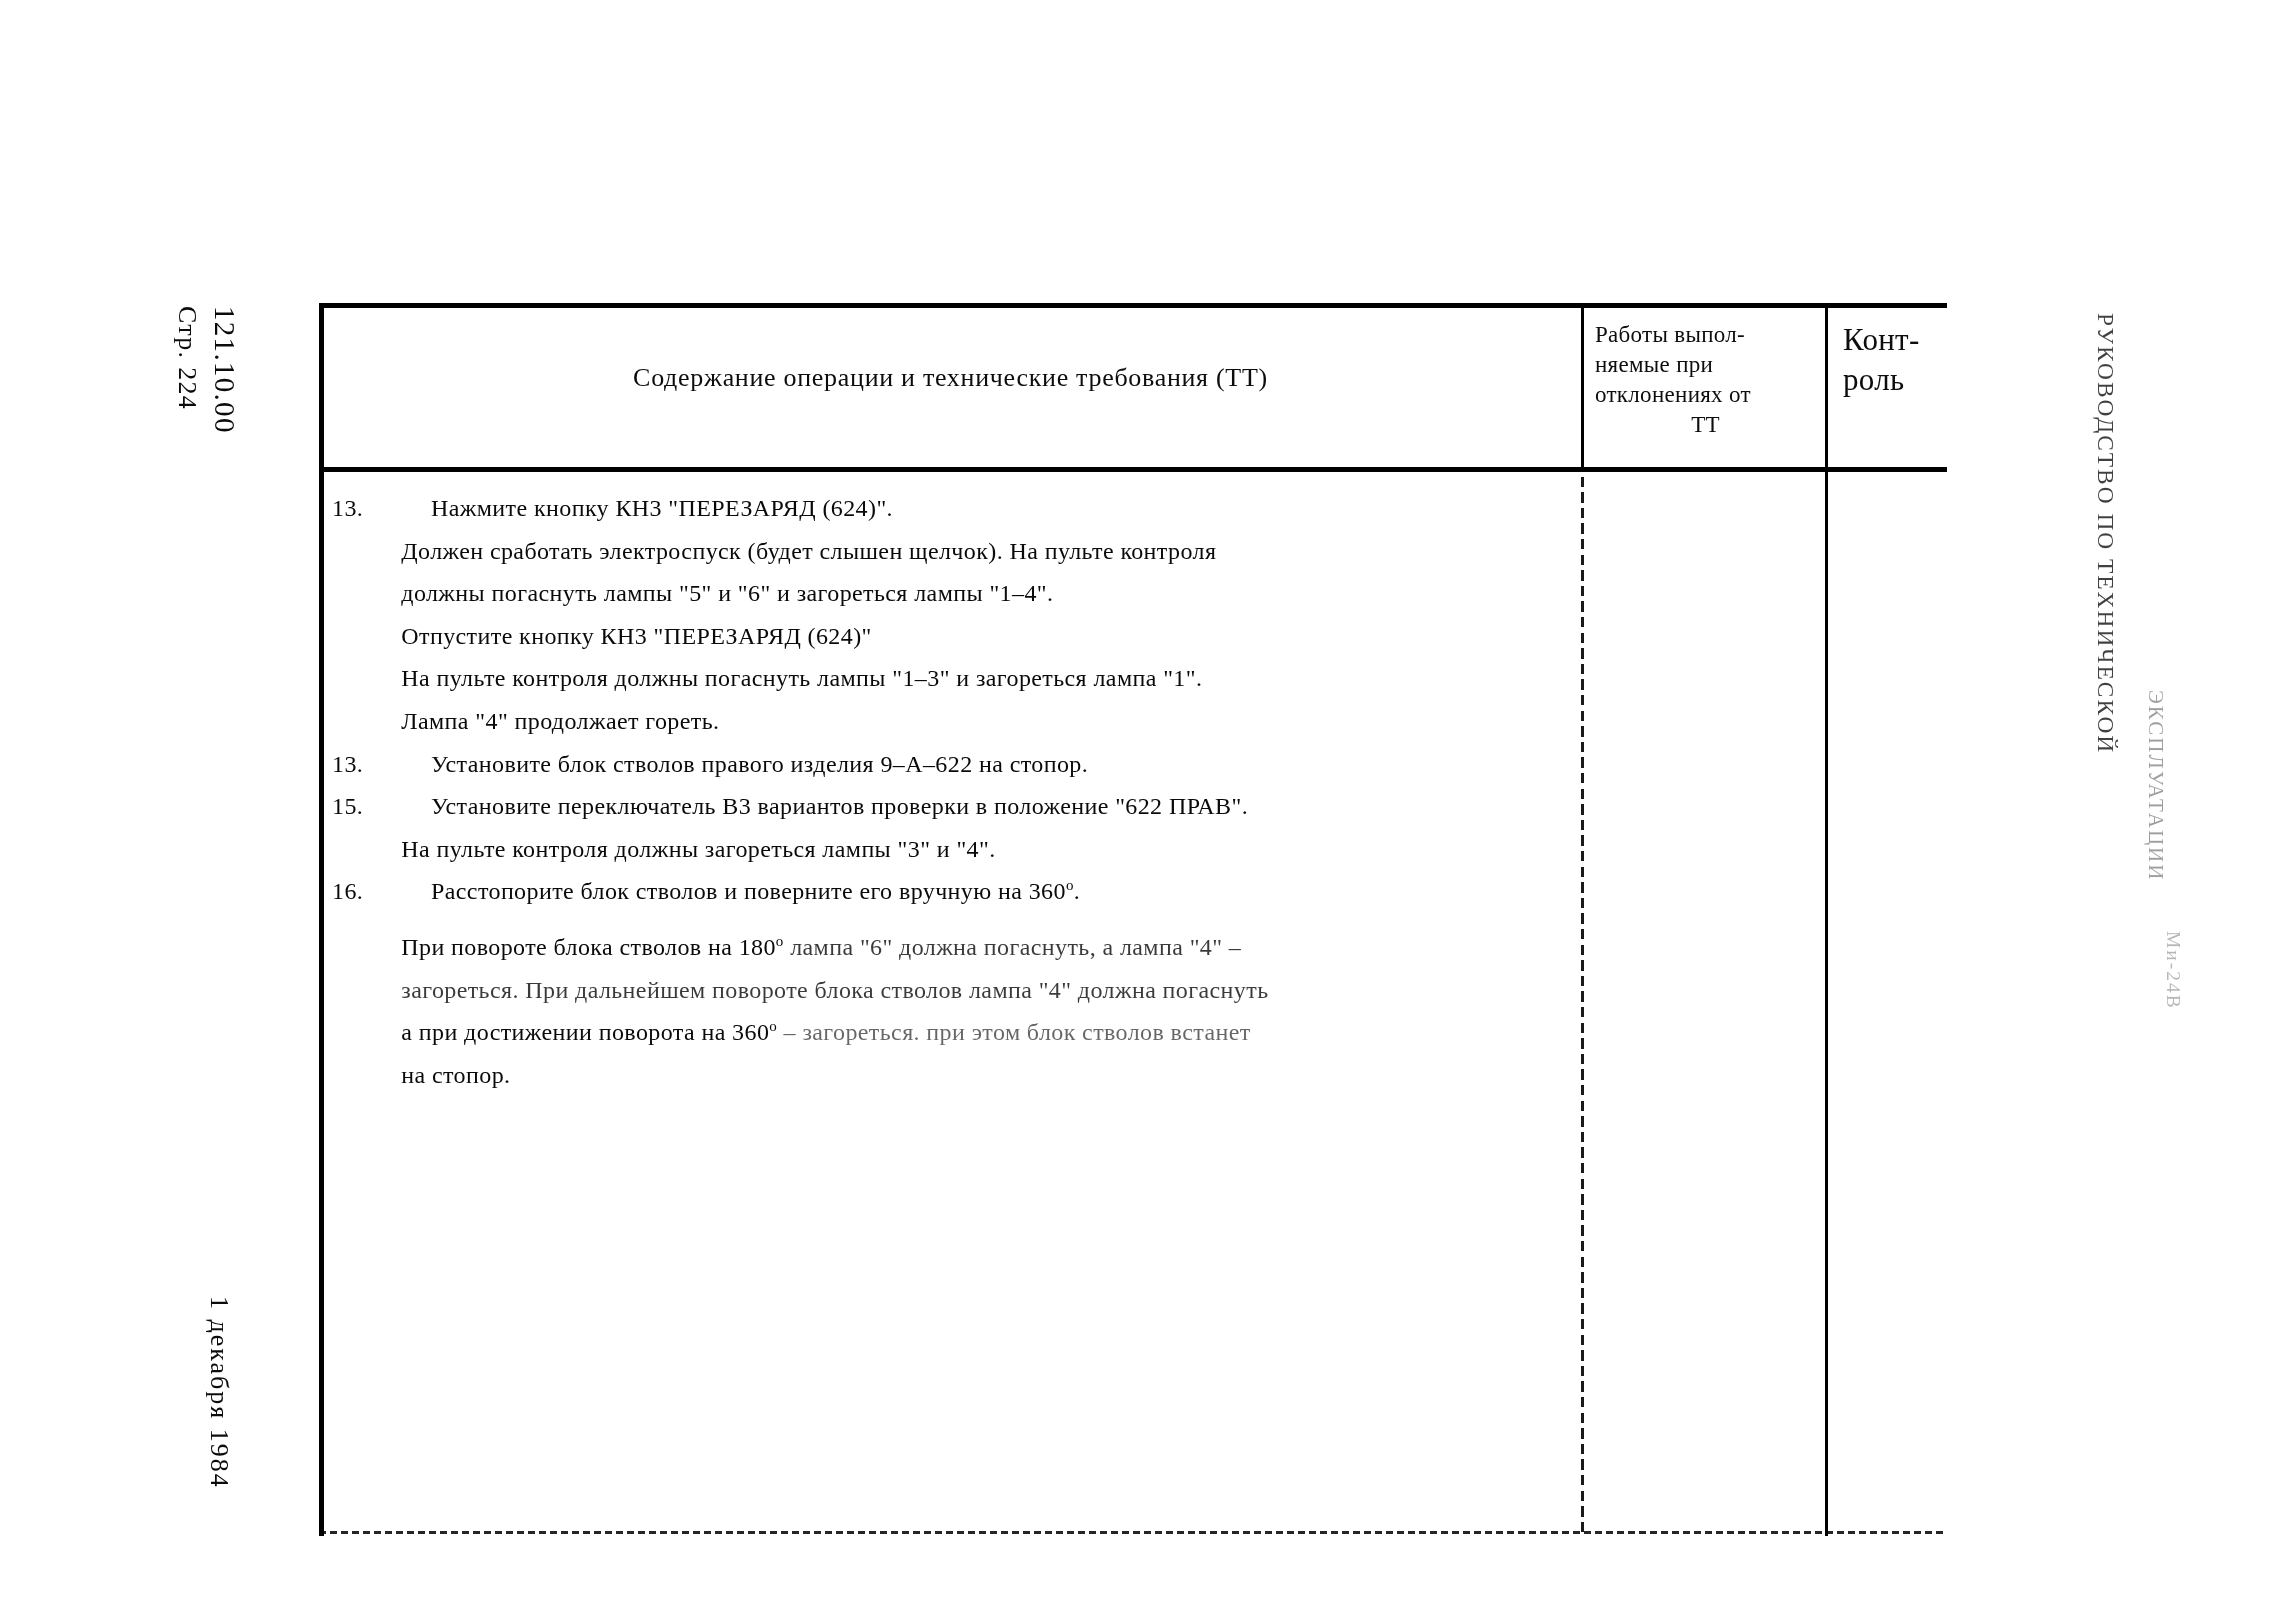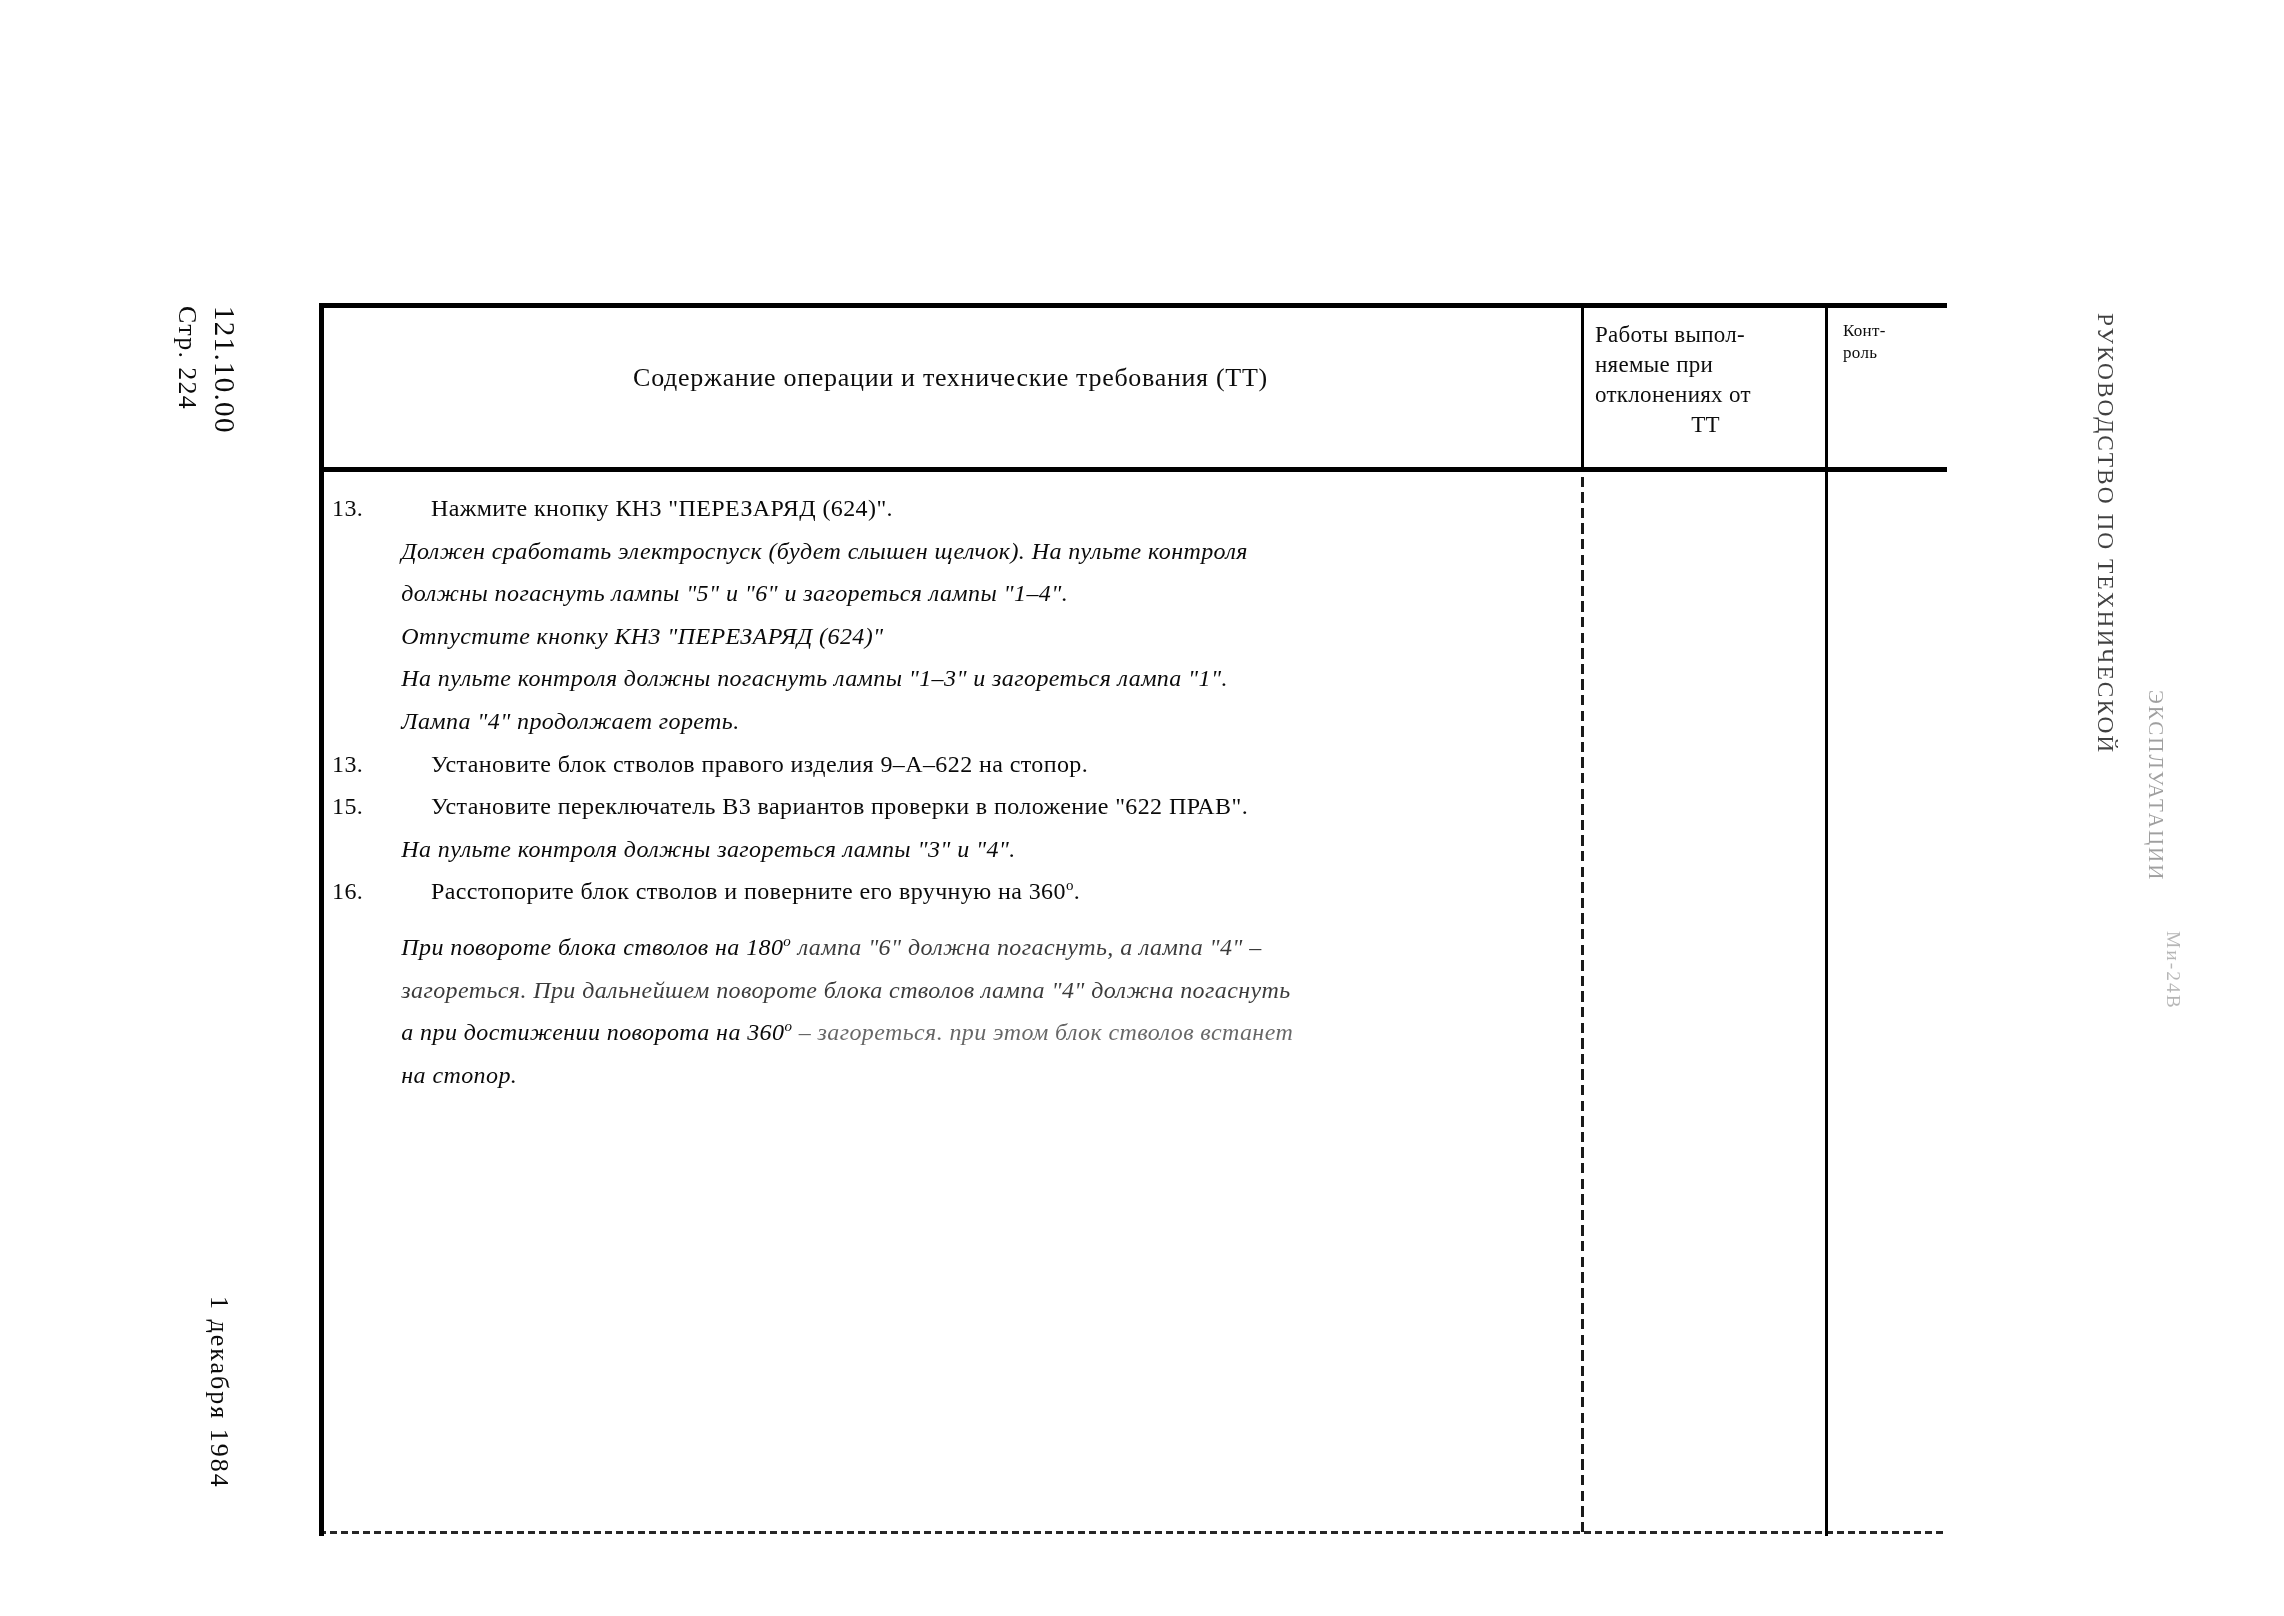--- a/index.html
+++ b/index.html
@@ -177,21 +177,21 @@
     width: 221px;
     font-size: 23px;
     text-align: left;
     letter-spacing: 0.3px;
   }
   #head-deviations .last-line { text-align: center; }
   #head-control {
     left: 1843px;
     top: 320px;
     width: 104px;
-    font-size: 17px;
+    font-size: 31px;
     text-align: left;
     letter-spacing: 0.3px;
   }
 
   
   #body-col {
     position: absolute;
     left: 332px;
     top: 495px;
     width: 1231px;
@@ -211,21 +211,20 @@
     white-space: nowrap;
   }
   .step-text {
     flex: 1 1 auto;
   }
   .sub-line {
     margin-left: 55px;
     padding-left: 14.3px;
     margin-bottom: 2.6px;
     white-space: nowrap;
-    font-style: italic;
   }
   .line-gap { height: 13px; }
   .deg {
     font-size: 15px;
     vertical-align: super;
     line-height: 0;
   }
   .fade-2 { opacity: 0.80; }
   .fade-3 { opacity: 0.62; }
   .fade-4 { opacity: 0.46; }

